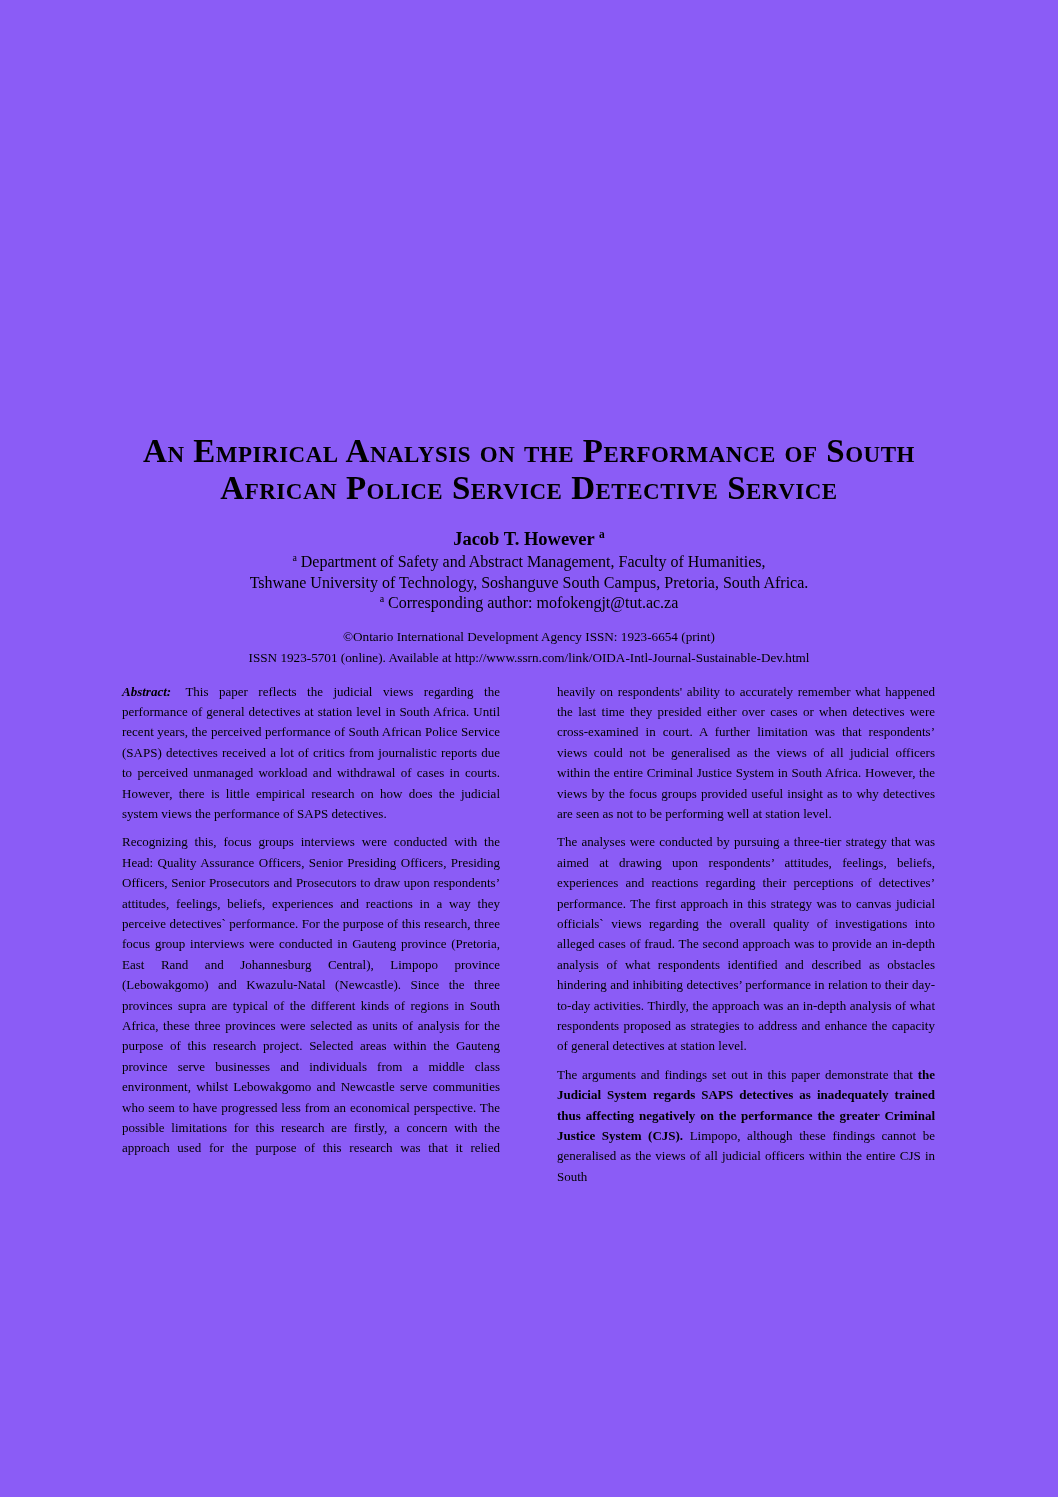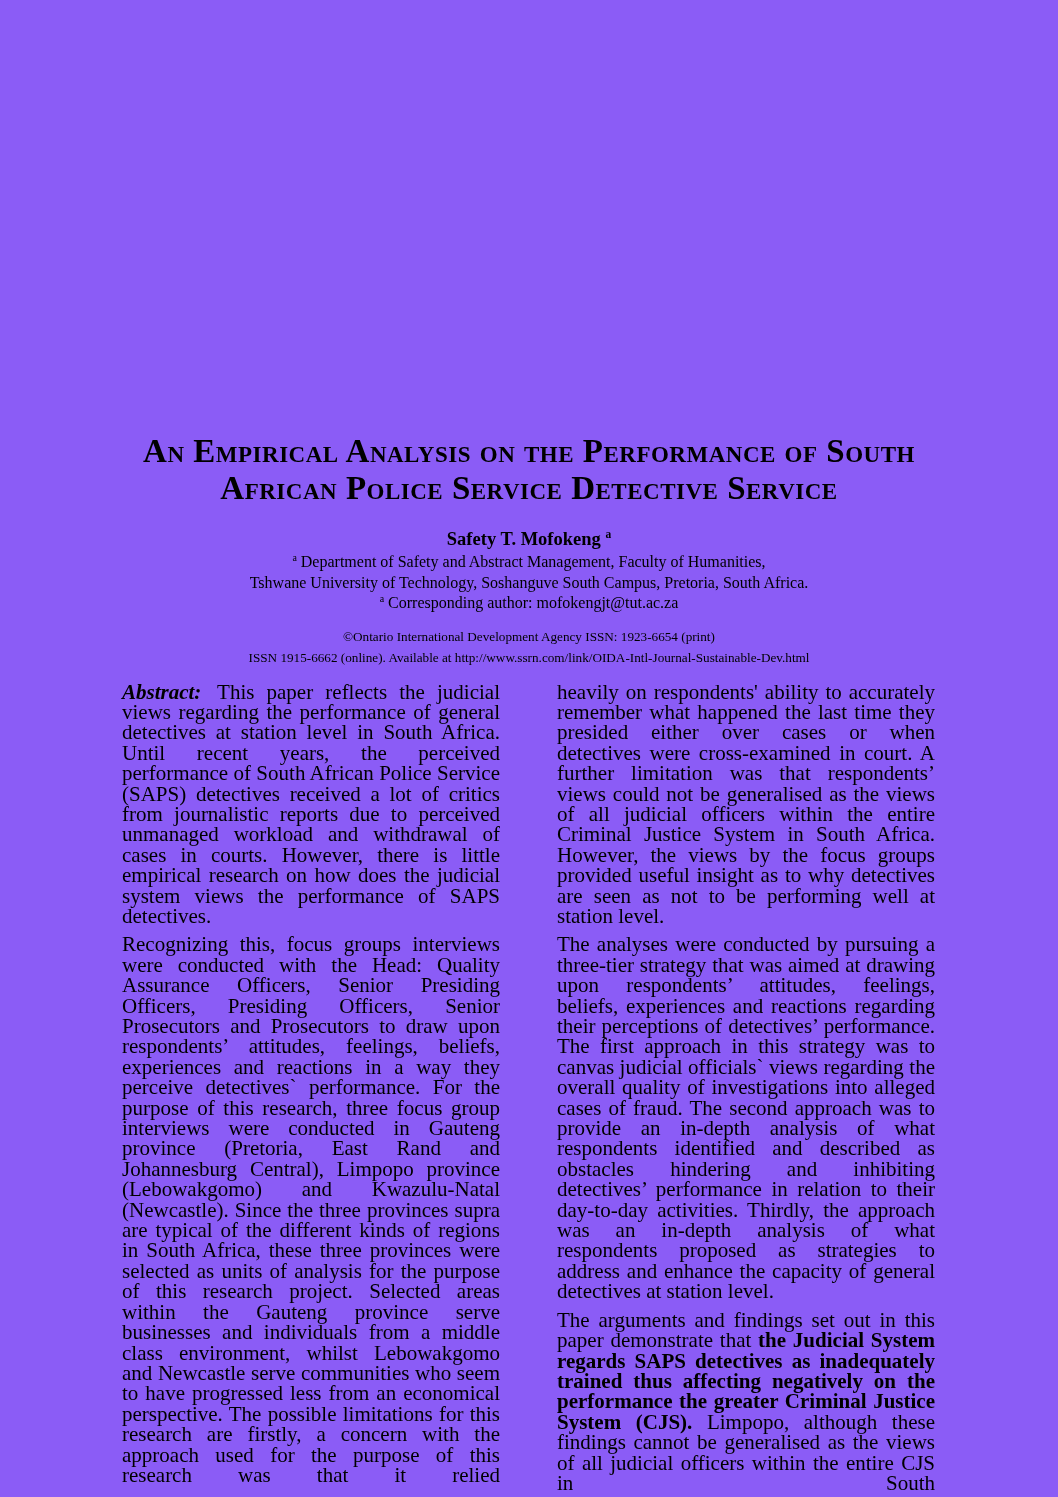--- a/index.html
+++ b/index.html
@@ -48,54 +48,54 @@
   .pub-line { display: block; }
   .columns {
     display: flex;
     gap: 57px;
     padding: 0 122px;
     margin-top: 14px;
   }
   .col { width: 378px; }
   .para {
     margin: 0 0 8px 0;
-    font-size: 21px;
+    font-size: 13px;
     line-height: 20.4px;
     text-align: justify;
     text-justify: inter-word;
   }
   .para.continued { text-align-last: justify; margin-bottom: 0; }
   .abstract-label { font-weight: bold; font-style: italic; margin-right: 4px; }
   .bold-claim { font-weight: bold; }
 </style>
 </head>
 <body>
 
 <div class="page">
   <div class="content">
 
     <h1 class="title">
       <span class="title-line">An Empirical Analysis on the Performance of South</span>
       <span class="title-line">African Police Service Detective Service</span>
     </h1>
 
     <div class="author">
-      <span>Safety T. Mofokeng</span>
+      <span>Jacob T. However</span>
       <sup>a</sup>
     </div>
 
     <div class="affiliations">
       <span class="affil-line"><sup>a</sup> <span>Department of Safety and Abstract Management, Faculty of Humanities,</span></span>
       <span class="affil-line">Tshwane University of Technology, Soshanguve South Campus, Pretoria, South Africa.</span>
       <span class="affil-line"><sup>a</sup> <span>Corresponding author: mofokengjt@tut.ac.za</span></span>
     </div>
 
     <div class="publisher">
       <span class="pub-line">©Ontario International Development Agency ISSN: 1923-6654 (print)</span>
-      <span class="pub-line">ISSN 1915-6662 (online). Available at http://www.ssrn.com/link/OIDA-Intl-Journal-Sustainable-Dev.html</span>
+      <span class="pub-line">ISSN 1923-5701 (online). Available at http://www.ssrn.com/link/OIDA-Intl-Journal-Sustainable-Dev.html</span>
     </div>
 
     <div class="columns">
       <div class="col">
         <p class="para">
           <span class="abstract-label">Abstract:</span>
           <span>This paper reflects the judicial views regarding the performance of general detectives at station level in South Africa. Until recent years, the perceived performance of South African Police Service (SAPS) detectives received a lot of critics from journalistic reports due to perceived unmanaged workload and withdrawal of cases in courts. However, there is little empirical research on how does the judicial system views the performance of SAPS detectives.</span>
         </p>
         <p class="para continued">Recognizing this, focus groups interviews were conducted with the Head: Quality Assurance Officers, Senior Presiding Officers, Presiding Officers, Senior Prosecutors and Prosecutors to draw upon respondents’ attitudes, feelings, beliefs, experiences and reactions in a way they perceive detectives` performance. For the purpose of this research, three focus group interviews were conducted in Gauteng province (Pretoria, East Rand and Johannesburg Central), Limpopo province (Lebowakgomo) and Kwazulu-Natal (Newcastle). Since the three provinces supra are typical of the different kinds of regions in South Africa, these three provinces were selected as units of analysis for the purpose of this research project. Selected areas within the Gauteng province serve businesses and individuals from a middle class environment, whilst Lebowakgomo and Newcastle serve communities who seem to have progressed less from an economical perspective. The possible limitations for this research are firstly, a concern with the approach used for the purpose of this research was that it relied</p>
       </div>

